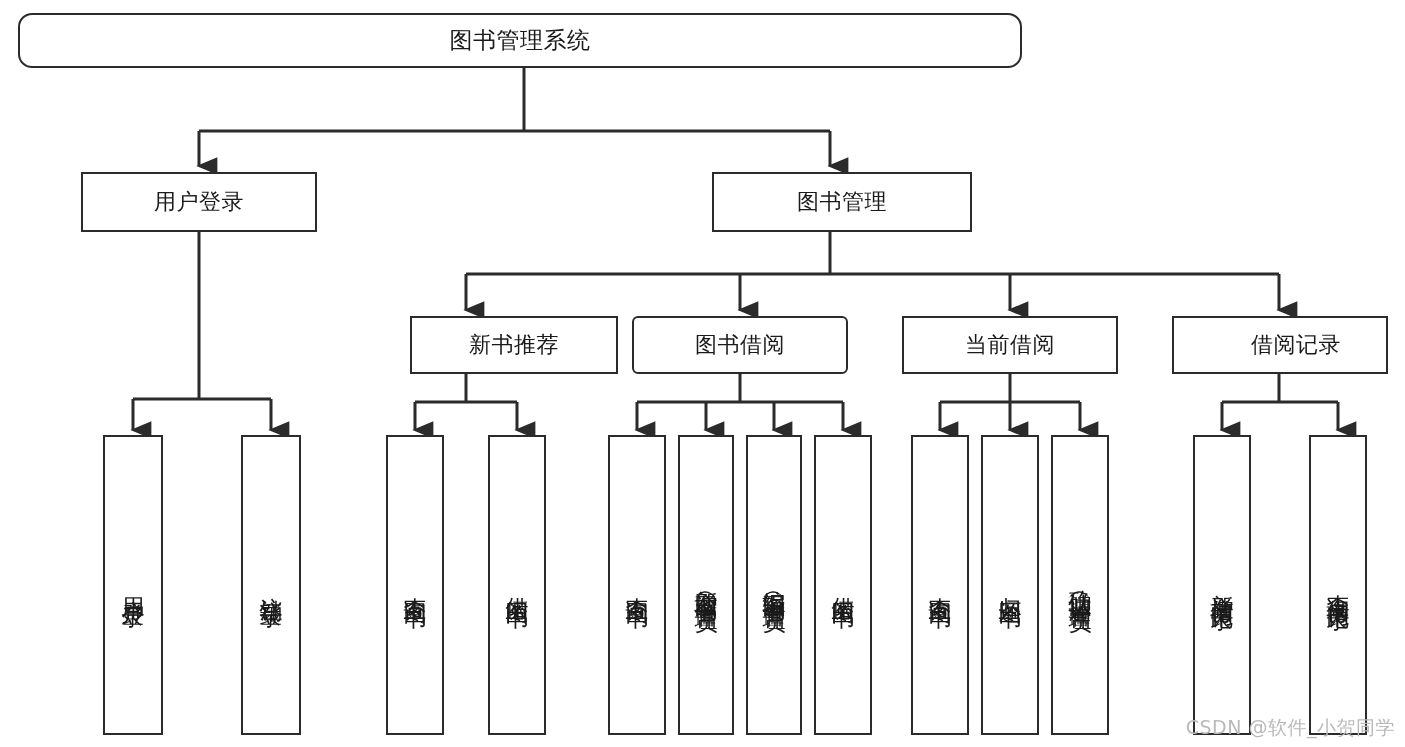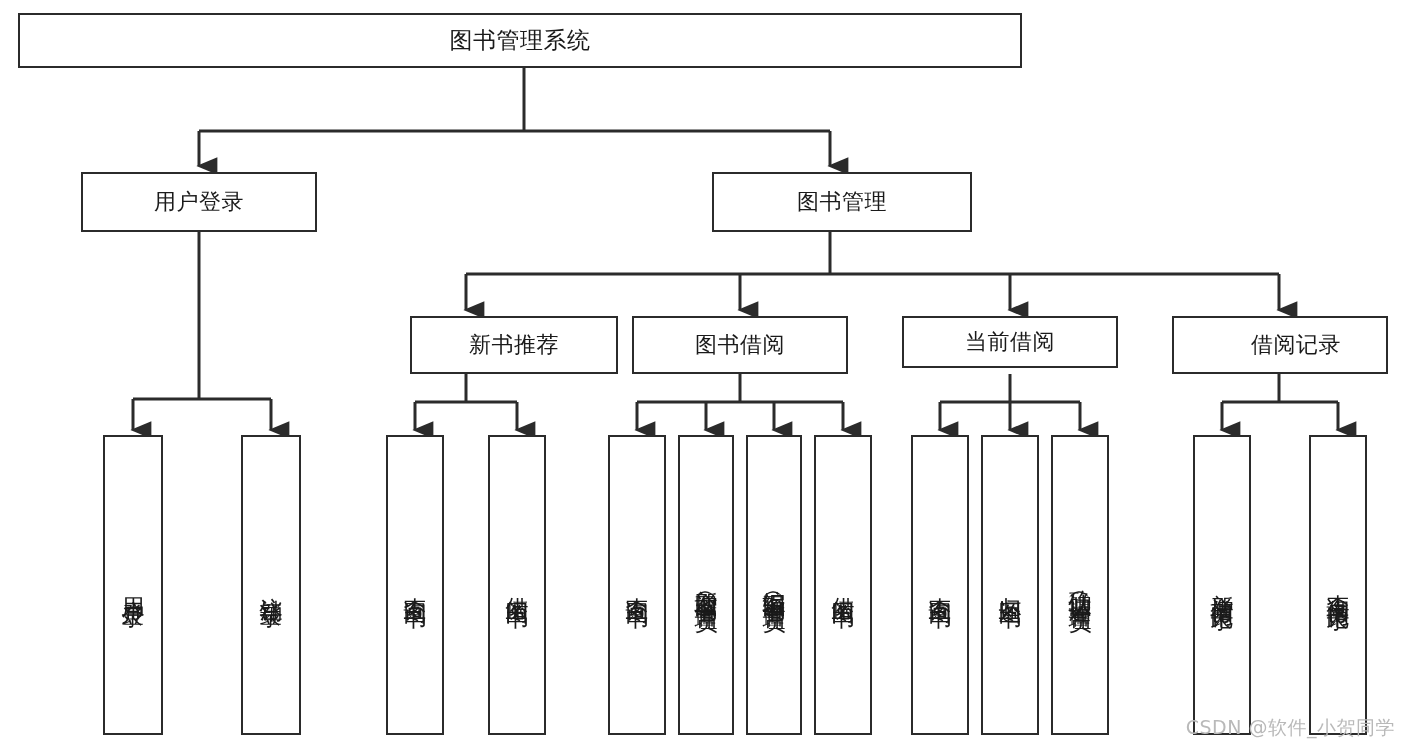--- a/index.html
+++ b/index.html
@@ -124,41 +124,41 @@
       <path d="M 1010 402 L 1010 430" marker-end="url(#arrow)"></path>
       <path d="M 1080 402 L 1080 430" marker-end="url(#arrow)"></path>
 
       <path d="M 1279 374 L 1279 402"></path>
       <path d="M 1222 402 L 1338 402"></path>
       <path d="M 1222 402 L 1222 430" marker-end="url(#arrow)"></path>
       <path d="M 1338 402 L 1338 430" marker-end="url(#arrow)"></path>
     </g>
   </svg>
 
-  <div class="node root horizontal" style="left:18px; top:13px; width:1004px; height:55px;">
+  <div class="node root horizontal" style="left:18px; top:13px; width:1004px; height:55px;border-radius:14px;">
     <span class="label">图书管理系统</span>
   </div>
 
   <div class="node horizontal" style="left:81px; top:172px; width:236px; height:60px;">
     <span class="label">用户登录</span>
   </div>
 
   <div class="node horizontal" style="left:712px; top:172px; width:260px; height:60px;">
     <span class="label">图书管理</span>
   </div>
 
   <div class="node horizontal" style="left:362px; top:316px; width:208px; height:58px;margin-left:48px;">
     <span class="label">新书推荐</span>
   </div>
 
-  <div class="node horizontal" style="left:632px; top:316px; width:216px; height:58px;">
+  <div class="node horizontal" style="left:632px; top:316px; width:216px; height:58px;border-radius:6px;">
     <span class="label">图书借阅</span>
   </div>
 
-  <div class="node horizontal" style="left:902px; top:316px; width:216px; height:52px;">
+  <div class="node horizontal" style="left:902px; top:316px; width:216px; height:58px;">
     <span class="label">当前借阅</span>
   </div>
 
   <div class="node horizontal" style="left:1172px; top:316px; width:216px; height:58px;padding-left:32px;">
     <span class="label">借阅记录</span>
   </div>
 
   <div class="node vertical" style="left:103px; top:435px; width:60px; height:300px;">
     <span class="label">用户登录</span>
   </div>

